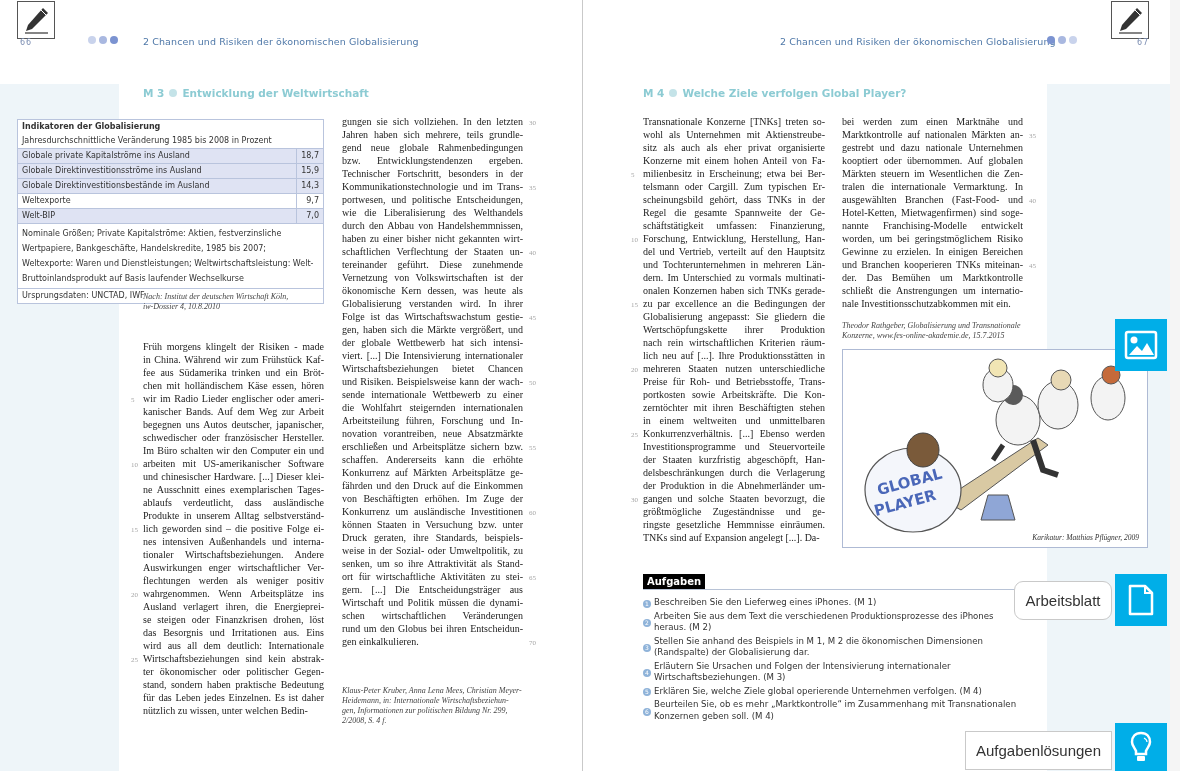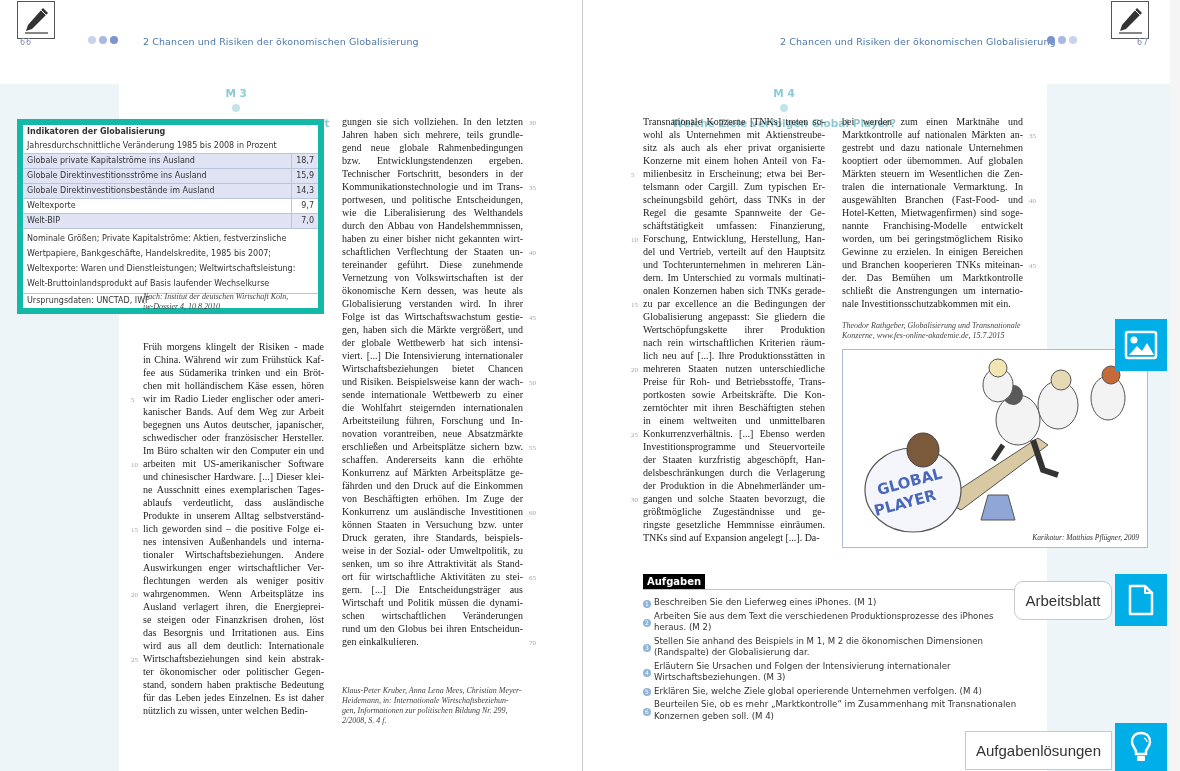--- a/index.html
+++ b/index.html
@@ -12,24 +12,24 @@
   .right-edge { position: absolute; left: 1170px; top: 0; width: 10px; height: 771px; background: #f5f5f5; }
 
   .pen-btn { position: absolute; width: 38px; height: 38px; border: 1px solid #555; background: #fff; display: flex; align-items: center; justify-content: center; cursor: pointer; }
   .pen-btn svg { width: 30px; height: 30px; }
   .page-num { position: absolute; font-size: 8px; color: #7d8fb3; letter-spacing: 1px; font-family: "DejaVu Sans", sans-serif; }
 
   .dots { position: absolute; display: flex; gap: 3px; }
   .dot { width: 8px; height: 8px; border-radius: 50%; }
   .running-head { position: absolute; font-size: 9.5px; color: #4f78a8; font-family: "DejaVu Sans", sans-serif; letter-spacing: 0.1px; }
 
-  .m-title { position: absolute; font-size: 10.5px; font-weight: bold; color: #8ccbd3; font-family: "DejaVu Sans", sans-serif; display: flex; align-items: center; gap: 5px; flex-direction: column; }
+  .m-title { position: absolute; font-size: 10.5px; font-weight: bold; color: #8ccbd3; font-family: "DejaVu Sans", sans-serif; display: flex; align-items: center; gap: 5px; }
   .m-title .mdot { width: 8px; height: 8px; border-radius: 50%; background: #c4e3e8; display: inline-block; }
 
-  table.ind { position: absolute; left: 17px; top: 119px; width: 307px; border-collapse: collapse; font-size: 8px; font-family: "DejaVu Sans", sans-serif; color: #333; background: #fff; border: 6px solid #14b8a6; }
+  table.ind { position: absolute; left: 17px; top: 119px; width: 307px; border-collapse: collapse; font-size: 8px; font-family: "DejaVu Sans", sans-serif; color: #333; background: #fff; border: 1px solid #14b8a6; }
   table.ind td { border: 1px solid #b9c4dd; padding: 2px 4px; line-height: 10px; }
   table.ind tr.shaded td { background: #dfe3f3; }
   table.ind td.val { width: 24px; text-align: right; }
   table.ind td.title { font-weight: bold; border-bottom: none; }
   table.ind td.sub { border-top: none; }
   table.ind td.note { line-height: 15px; margin-top: 23px; }
   .source { position: absolute; font-family: "Liberation Serif", serif; font-style: italic; font-size: 8px; color: #444; line-height: 10px; }
 
   .col { position: absolute; font-family: "Liberation Serif", serif; font-size: 10px; line-height: 13px; color: #222; }
   .col .ln { display: block; text-align: justify; text-align-last: justify; white-space: nowrap; height: 13px; position: relative; }
@@ -223,21 +223,21 @@
     <span class="lnum" style="top: 522px; left: 187px;">70</span>
   </div>
 
 <div class="source" style="left:342px; top:686px; width:182px; text-align:justify;">
   <div>Klaus-Peter Kruber, Anna Lena Mees, Christian Meyer-</div>
   <div>Heidemann, in: Internationale Wirtschaftsbeziehun-</div>
   <div>gen, Informationen zur politischen Bildung Nr. 299,</div>
   <div>2/2008, S. 4 f.</div>
 </div>
 
-<div class="m-title" style="left:643px; top:87px;margin-left:29px;">
+<div class="m-title" style="left:643px; top:87px;">
   <span>M 4</span>
   <span class="mdot"></span>
   <span>Welche Ziele verfolgen Global Player?</span>
 </div>
 
 <div class="col" id="m4col1" style="left:643px; top:115px; width:182px;">
     <span class="ln">Transnationale Konzerne [TNKs] treten so-</span>
     <span class="ln">wohl als Unternehmen mit Aktienstreube-</span>
     <span class="ln">sitz als auch als eher privat organisierte</span>
     <span class="ln">Konzerne mit einem hohen Anteil von Fa-</span>

